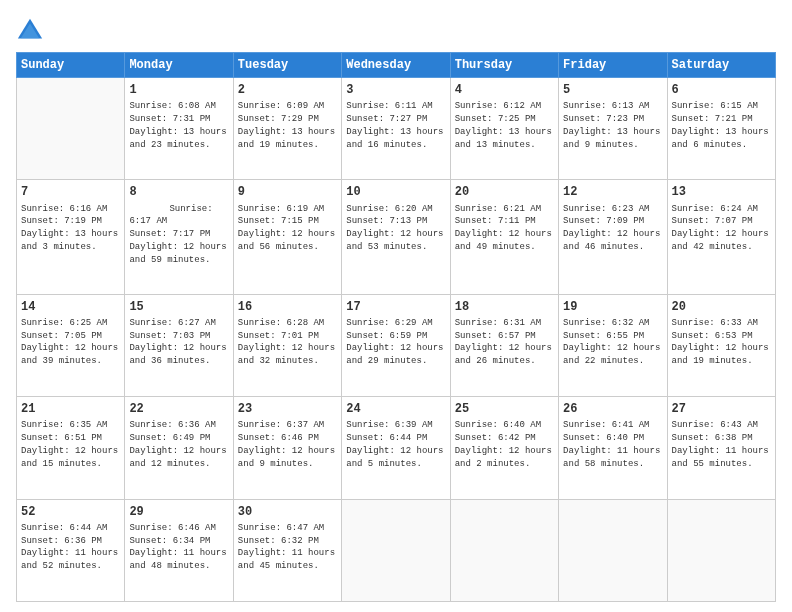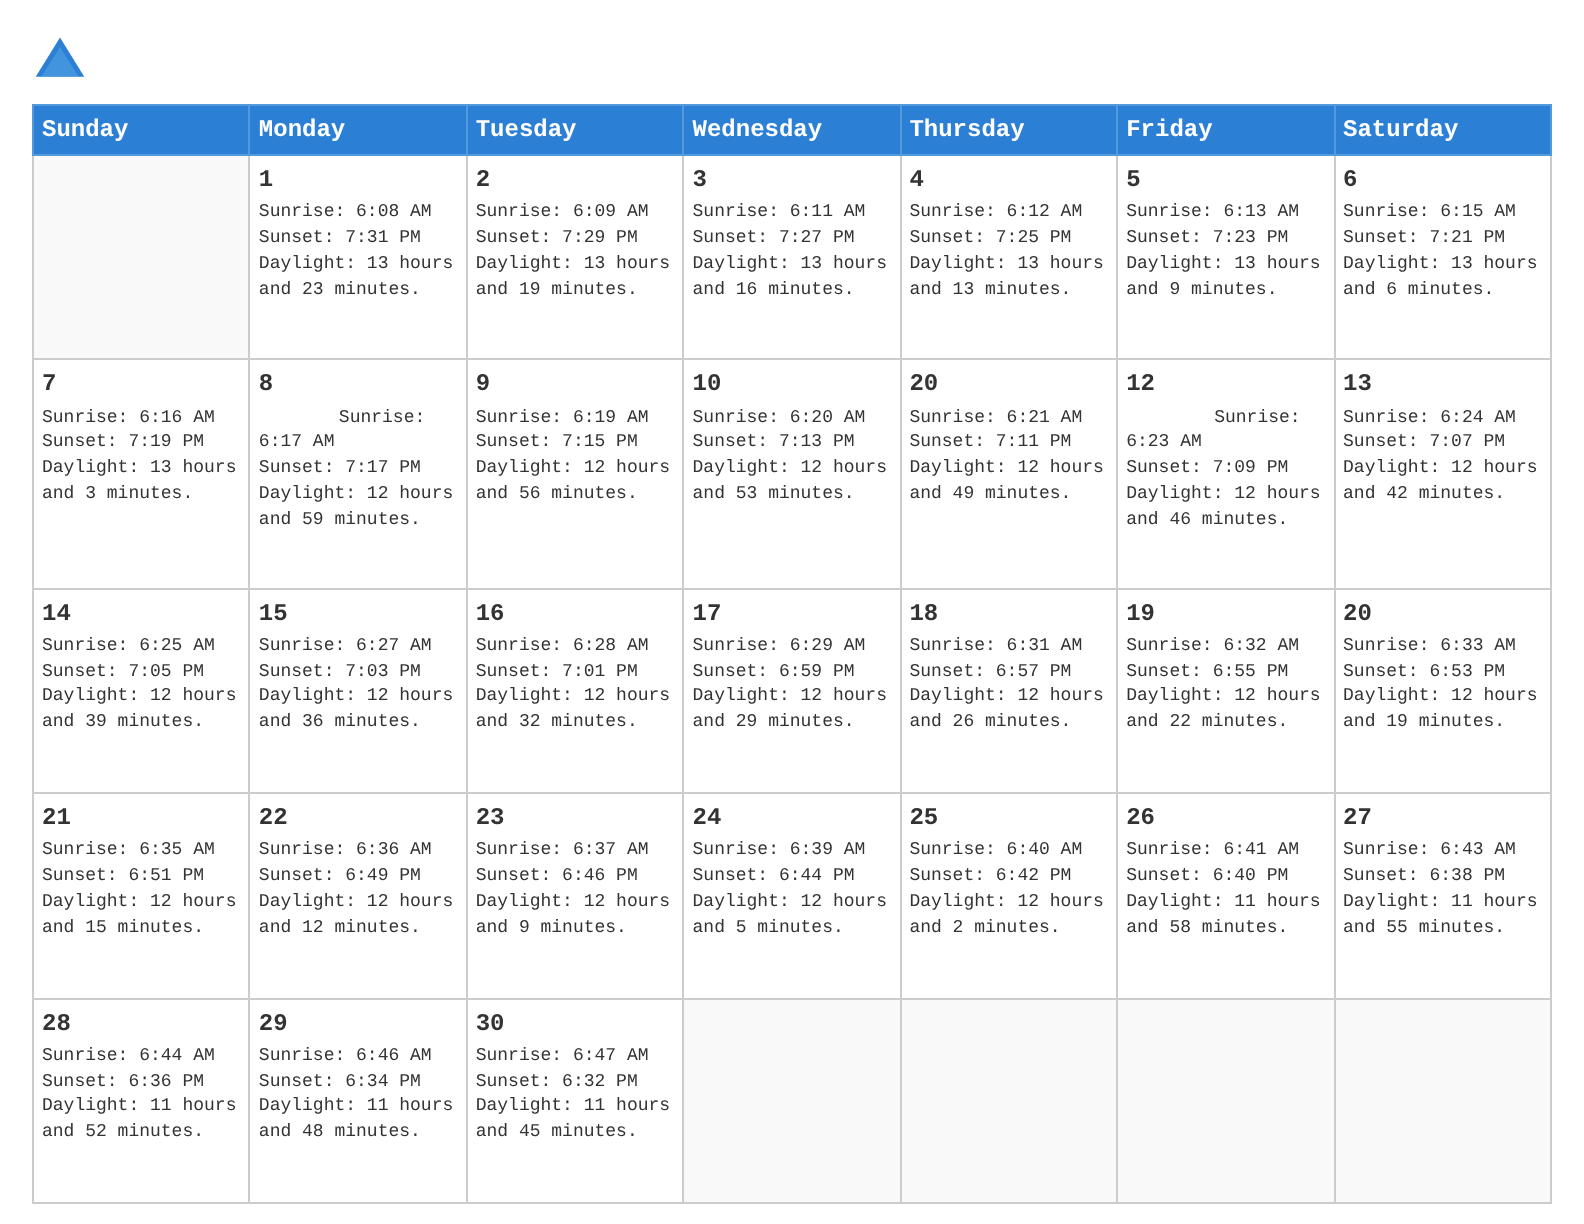--- a/index.html
+++ b/index.html
@@ -176,21 +176,21 @@
 Daylight: 12 hours
 and 56 minutes.</span></td>
           <td><span class="day-number">10</span><span class="day-info" style="white-space: pre-line;">Sunrise: 6:20 AM
 Sunset: 7:13 PM
 Daylight: 12 hours
 and 53 minutes.</span></td>
           <td><span class="day-number">20</span><span class="day-info" style="white-space: pre-line;">Sunrise: 6:21 AM
 Sunset: 7:11 PM
 Daylight: 12 hours
 and 49 minutes.</span></td>
-          <td><span class="day-number">12</span><span class="day-info" style="white-space: pre-line; margin-left: 44px;">Sunrise: 6:23 AM
+          <td><span class="day-number">12</span><span class="day-info" style="white-space: pre-line;">Sunrise: 6:23 AM
 Sunset: 7:09 PM
 Daylight: 12 hours
 and 46 minutes.</span></td>
           <td><span class="day-number">13</span><span class="day-info" style="white-space: pre-line;">Sunrise: 6:24 AM
 Sunset: 7:07 PM
 Daylight: 12 hours
 and 42 minutes.</span></td>
         </tr>
         <tr>
           <td><span class="day-number">14</span><span class="day-info" style="white-space: pre-line;">Sunrise: 6:25 AM
@@ -246,21 +246,21 @@
           <td><span class="day-number">26</span><span class="day-info" style="white-space: pre-line;">Sunrise: 6:41 AM
 Sunset: 6:40 PM
 Daylight: 11 hours
 and 58 minutes.</span></td>
           <td><span class="day-number">27</span><span class="day-info" style="white-space: pre-line;">Sunrise: 6:43 AM
 Sunset: 6:38 PM
 Daylight: 11 hours
 and 55 minutes.</span></td>
         </tr>
         <tr>
-          <td><span class="day-number">28</span><span class="day-info" style="white-space: pre-line; margin-top: 48px;">Sunrise: 6:44 AM
+          <td><span class="day-number">52</span><span class="day-info" style="white-space: pre-line; margin-top: 48px;">Sunrise: 6:44 AM
 Sunset: 6:36 PM
 Daylight: 11 hours
 and 52 minutes.</span></td>
           <td><span class="day-number">29</span><span class="day-info" style="white-space: pre-line;">Sunrise: 6:46 AM
 Sunset: 6:34 PM
 Daylight: 11 hours
 and 48 minutes.</span></td>
           <td><span class="day-number">30</span><span class="day-info" style="white-space: pre-line;">Sunrise: 6:47 AM
 Sunset: 6:32 PM
 Daylight: 11 hours

